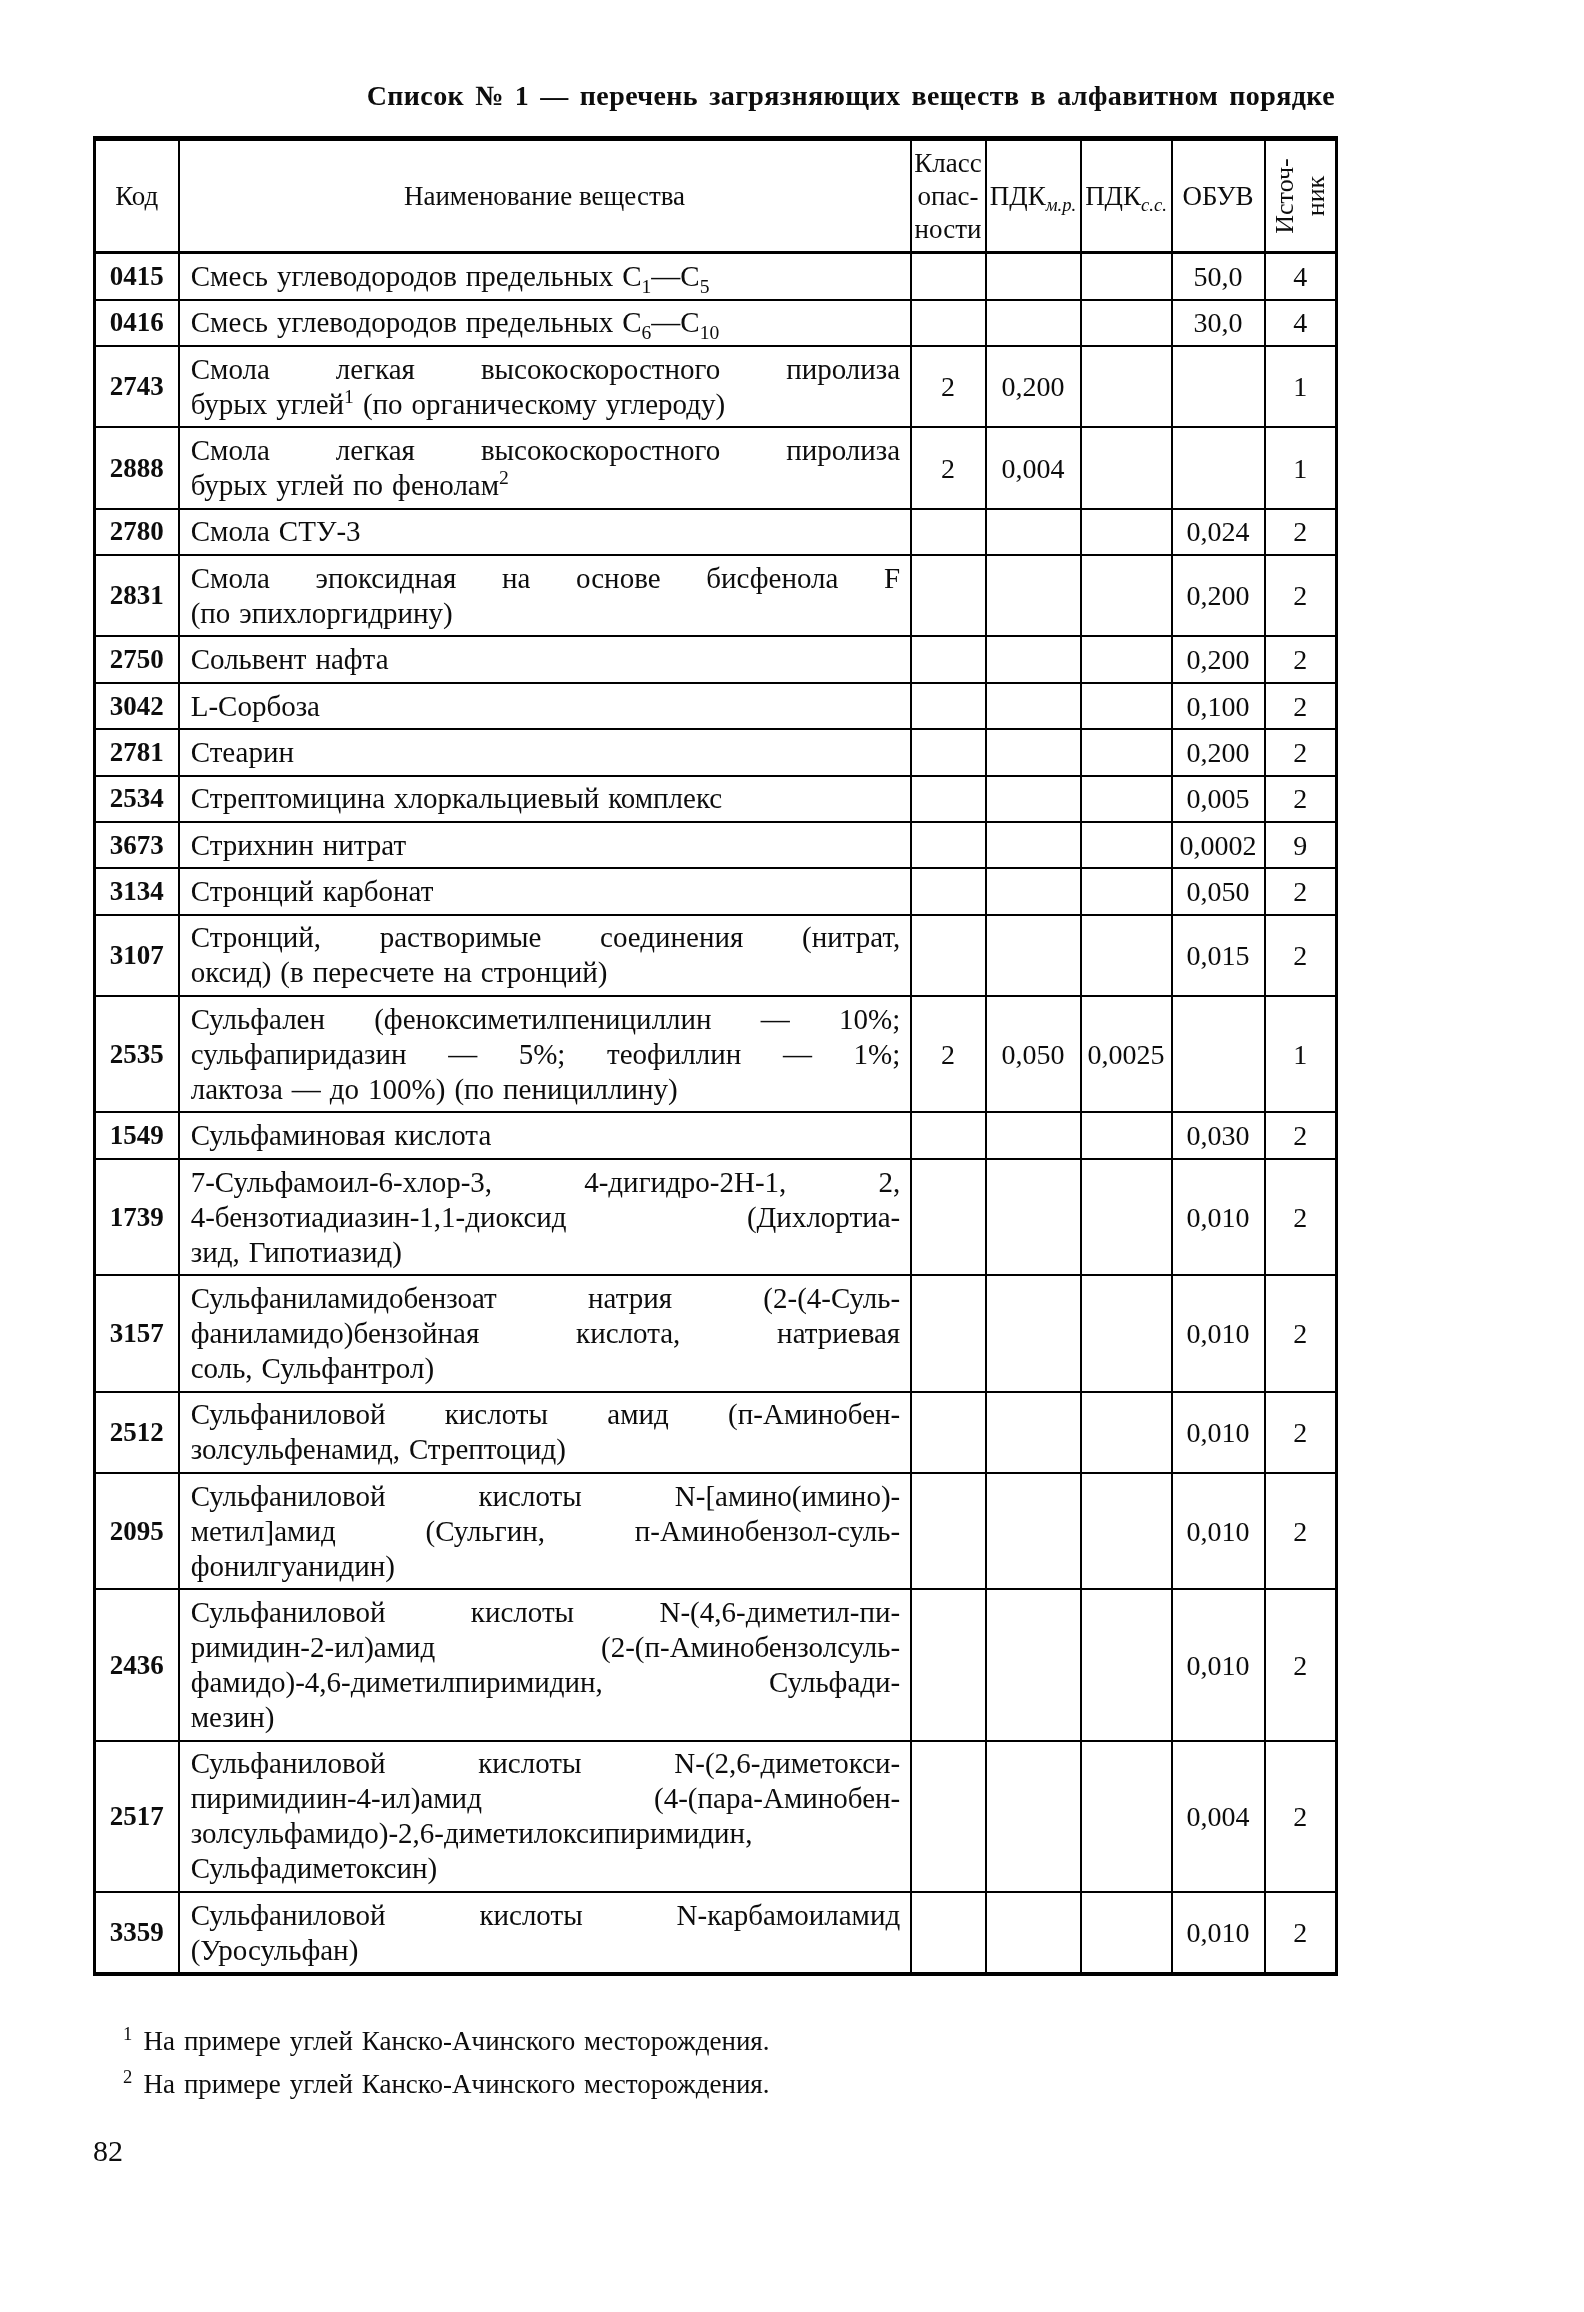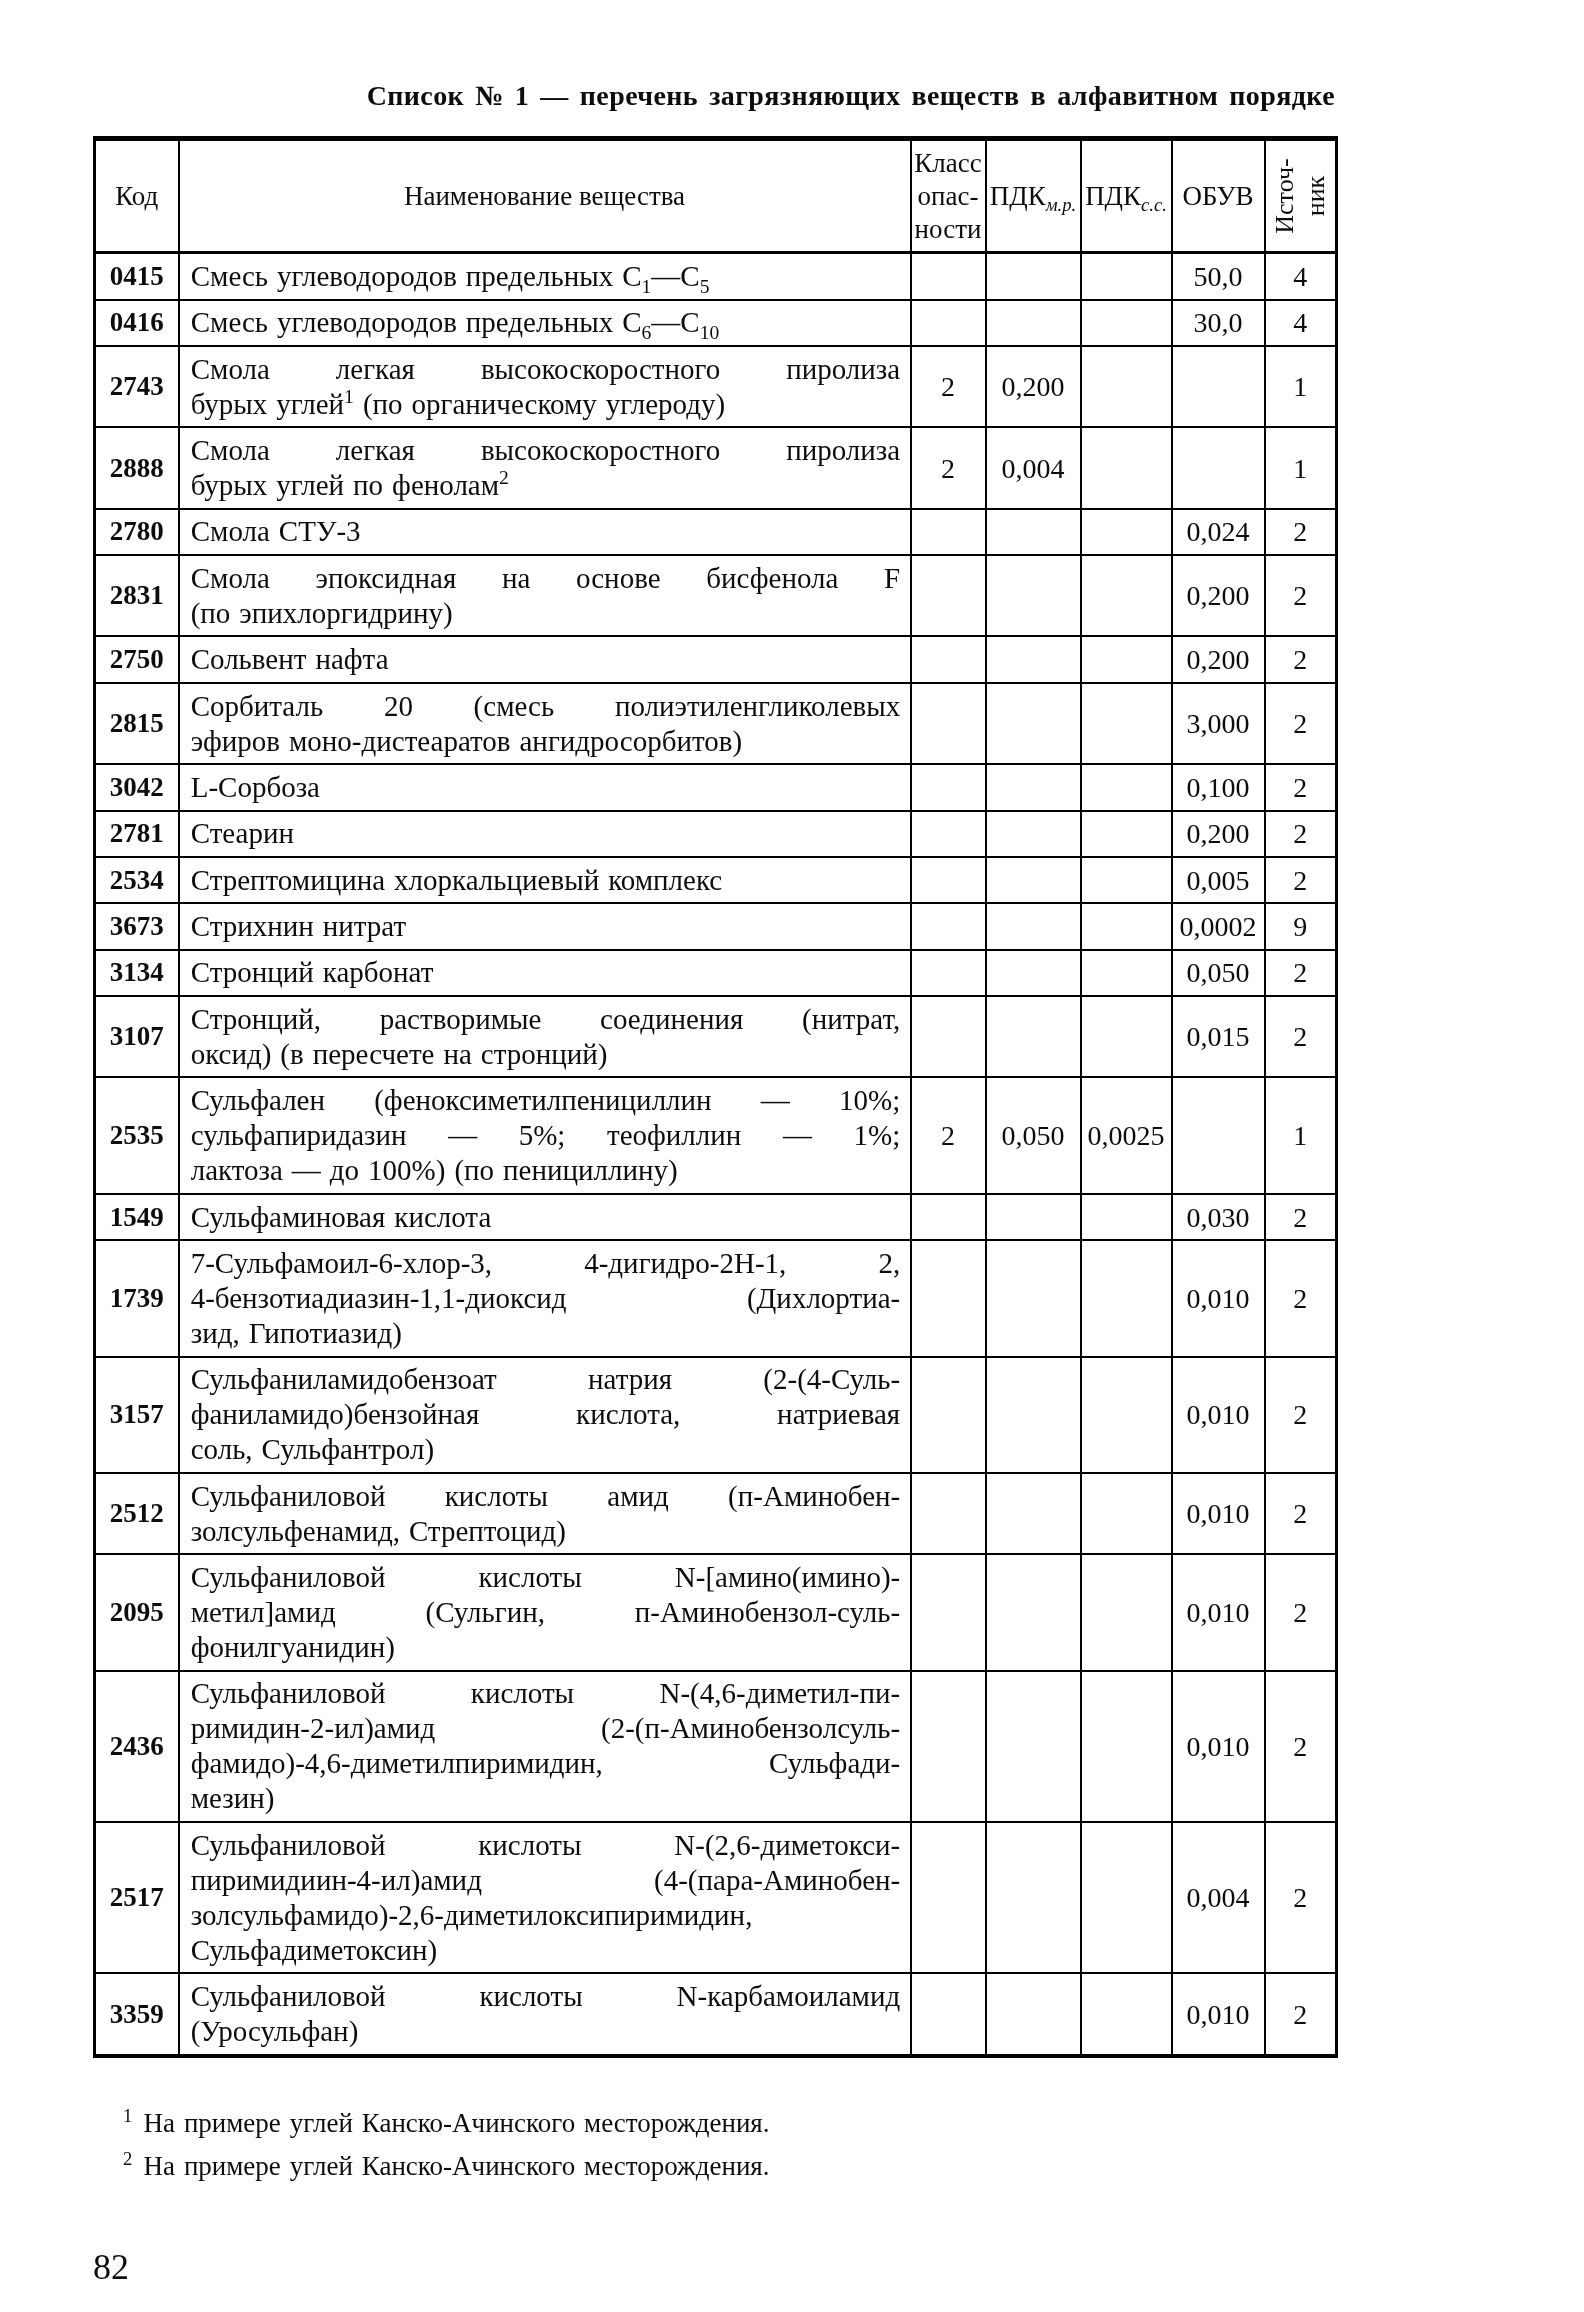--- a/index.html
+++ b/index.html
@@ -79,22 +79,22 @@
   thead sub { font-size: 18.6px; font-style: italic; }
   .footnotes {
     margin-top: 44px;
     padding-left: 30px;
     font-size: 27px;
     line-height: 43px;
     word-spacing: 0.08em;
   }
   .footnote sup { font-size: 18.6px; margin-right: 11.2px; }
   .pageno {
-    margin-top: 58px;
-    font-size: 36px;
+    margin-top: 28px;
+    font-size: 30px;
   }
 </style>
 </head>
 <body>
 
 <div class="sheet">
 
   <div class="title">Список № 1 — перечень загрязняющих веществ в алфавитном порядке</div>
 
   <table class="main">
@@ -199,32 +199,20 @@
           <td class="name">
             <div class="nline">Сольвент нафта</div>
           </td>
           <td class="val"></td>
           <td class="val"></td>
           <td class="val"></td>
           <td class="val">0,200</td>
           <td class="val">2</td>
         </tr>
         <tr>
-          <td class="code">2815</td>
-          <td class="name">
-            <div class="nline jline">Сорбиталь 20 (смесь полиэтиленгликолевых</div>
-            <div class="nline">эфиров моно-дистеаратов ангидросорбитов)</div>
-          </td>
-          <td class="val"></td>
-          <td class="val"></td>
-          <td class="val"></td>
-          <td class="val">3,000</td>
-          <td class="val">2</td>
-        </tr>
-        <tr>
           <td class="code">3042</td>
           <td class="name">
             <div class="nline">L-Сорбоза</div>
           </td>
           <td class="val"></td>
           <td class="val"></td>
           <td class="val"></td>
           <td class="val">0,100</td>
           <td class="val">2</td>
         </tr>

